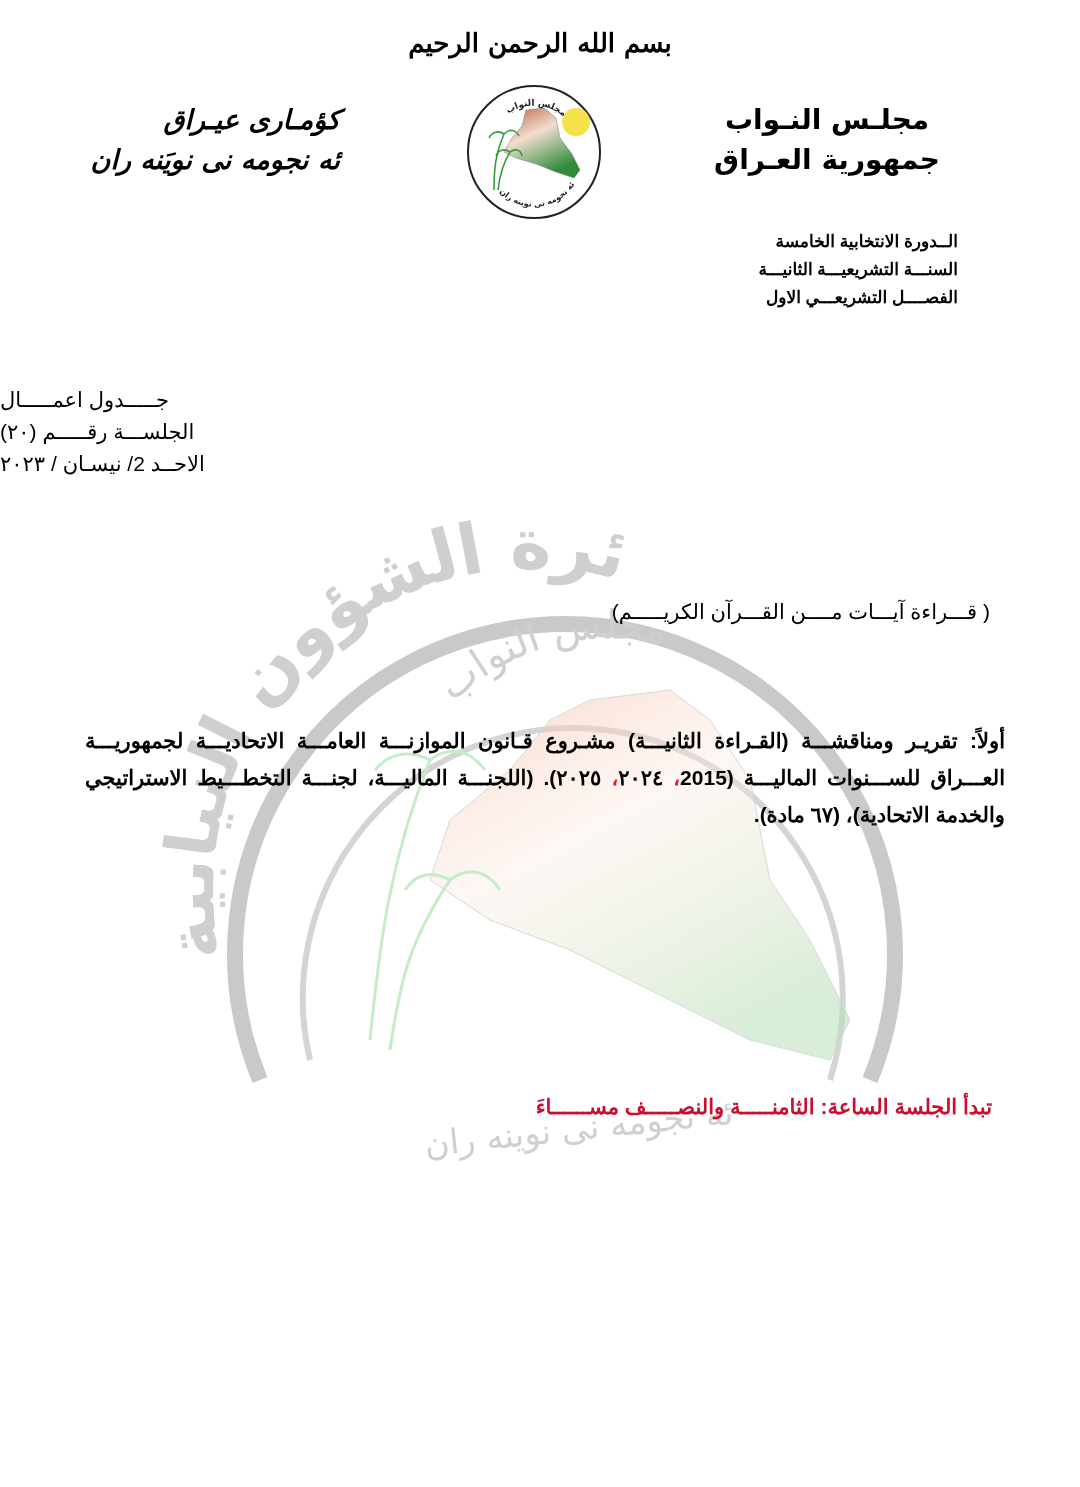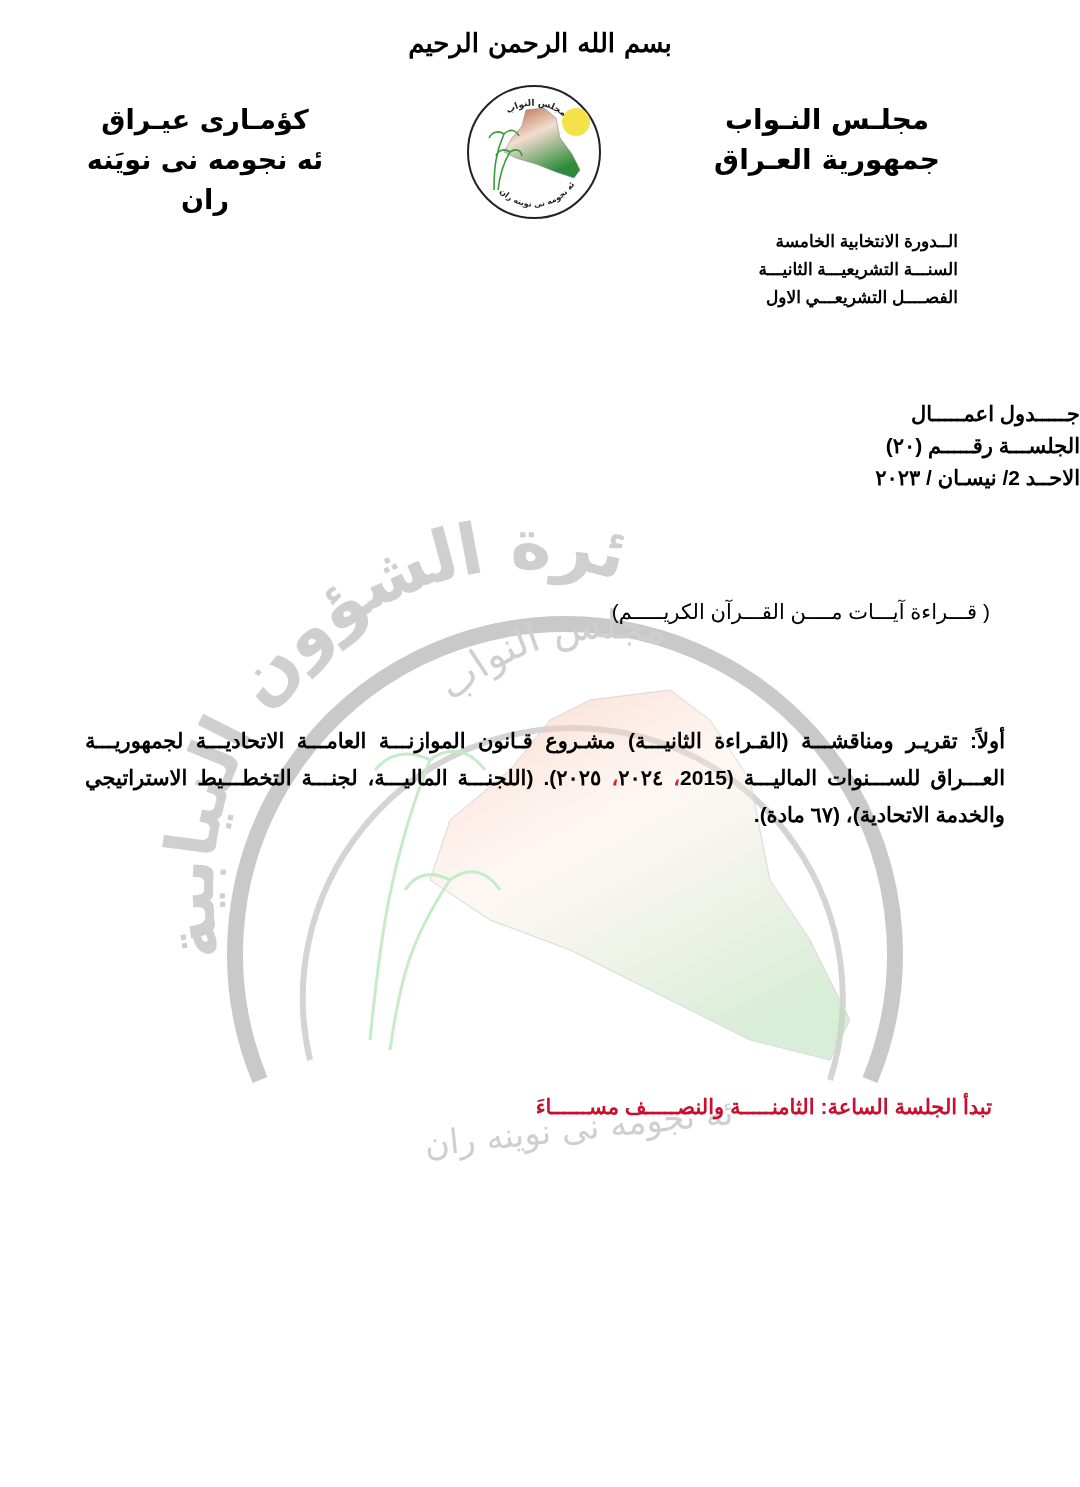--- a/index.html
+++ b/index.html
@@ -51,25 +51,25 @@
       direction: rtl;
       font-weight: bold;
       font-size: 28px;
       line-height: 40px;
     }
     .hdr-left {
       position: absolute;
       top: 100px;
       left: 70px;
       width: 270px;
-      text-align: center;
       direction: rtl;
       font-weight: bold;
       font-size: 27px;
       line-height: 40px;
+      font-style: italic;
     }
     .logo {
       position: absolute;
       top: 82px;
       left: 464px;
       width: 140px;
       height: 140px;
     }
     .logo svg { width: 100%; height: 100%; }
 
@@ -81,27 +81,27 @@
       text-align: right;
       font-family: "Liberation Sans", sans-serif;
       font-weight: bold;
       font-size: 17px;
       line-height: 28px;
     }
 
     
     .title-block {
       position: absolute;
-      top: 398px;
+      top: 384px;
       left: 0;
       right: 0;
-      text-align: right;
-      direction: rtl;
-      font-family: "Liberation Sans", sans-serif;
-      font-weight: bold;
+      text-align: left;
+      direction: rtl;
+      font-family: "Liberation Sans", sans-serif;
+      font-weight: normal;
       font-size: 21px;
       line-height: 32px;
     }
 
     
     .quran-line {
       position: absolute;
       top: 600px;
       right: 90px;
       direction: rtl;

